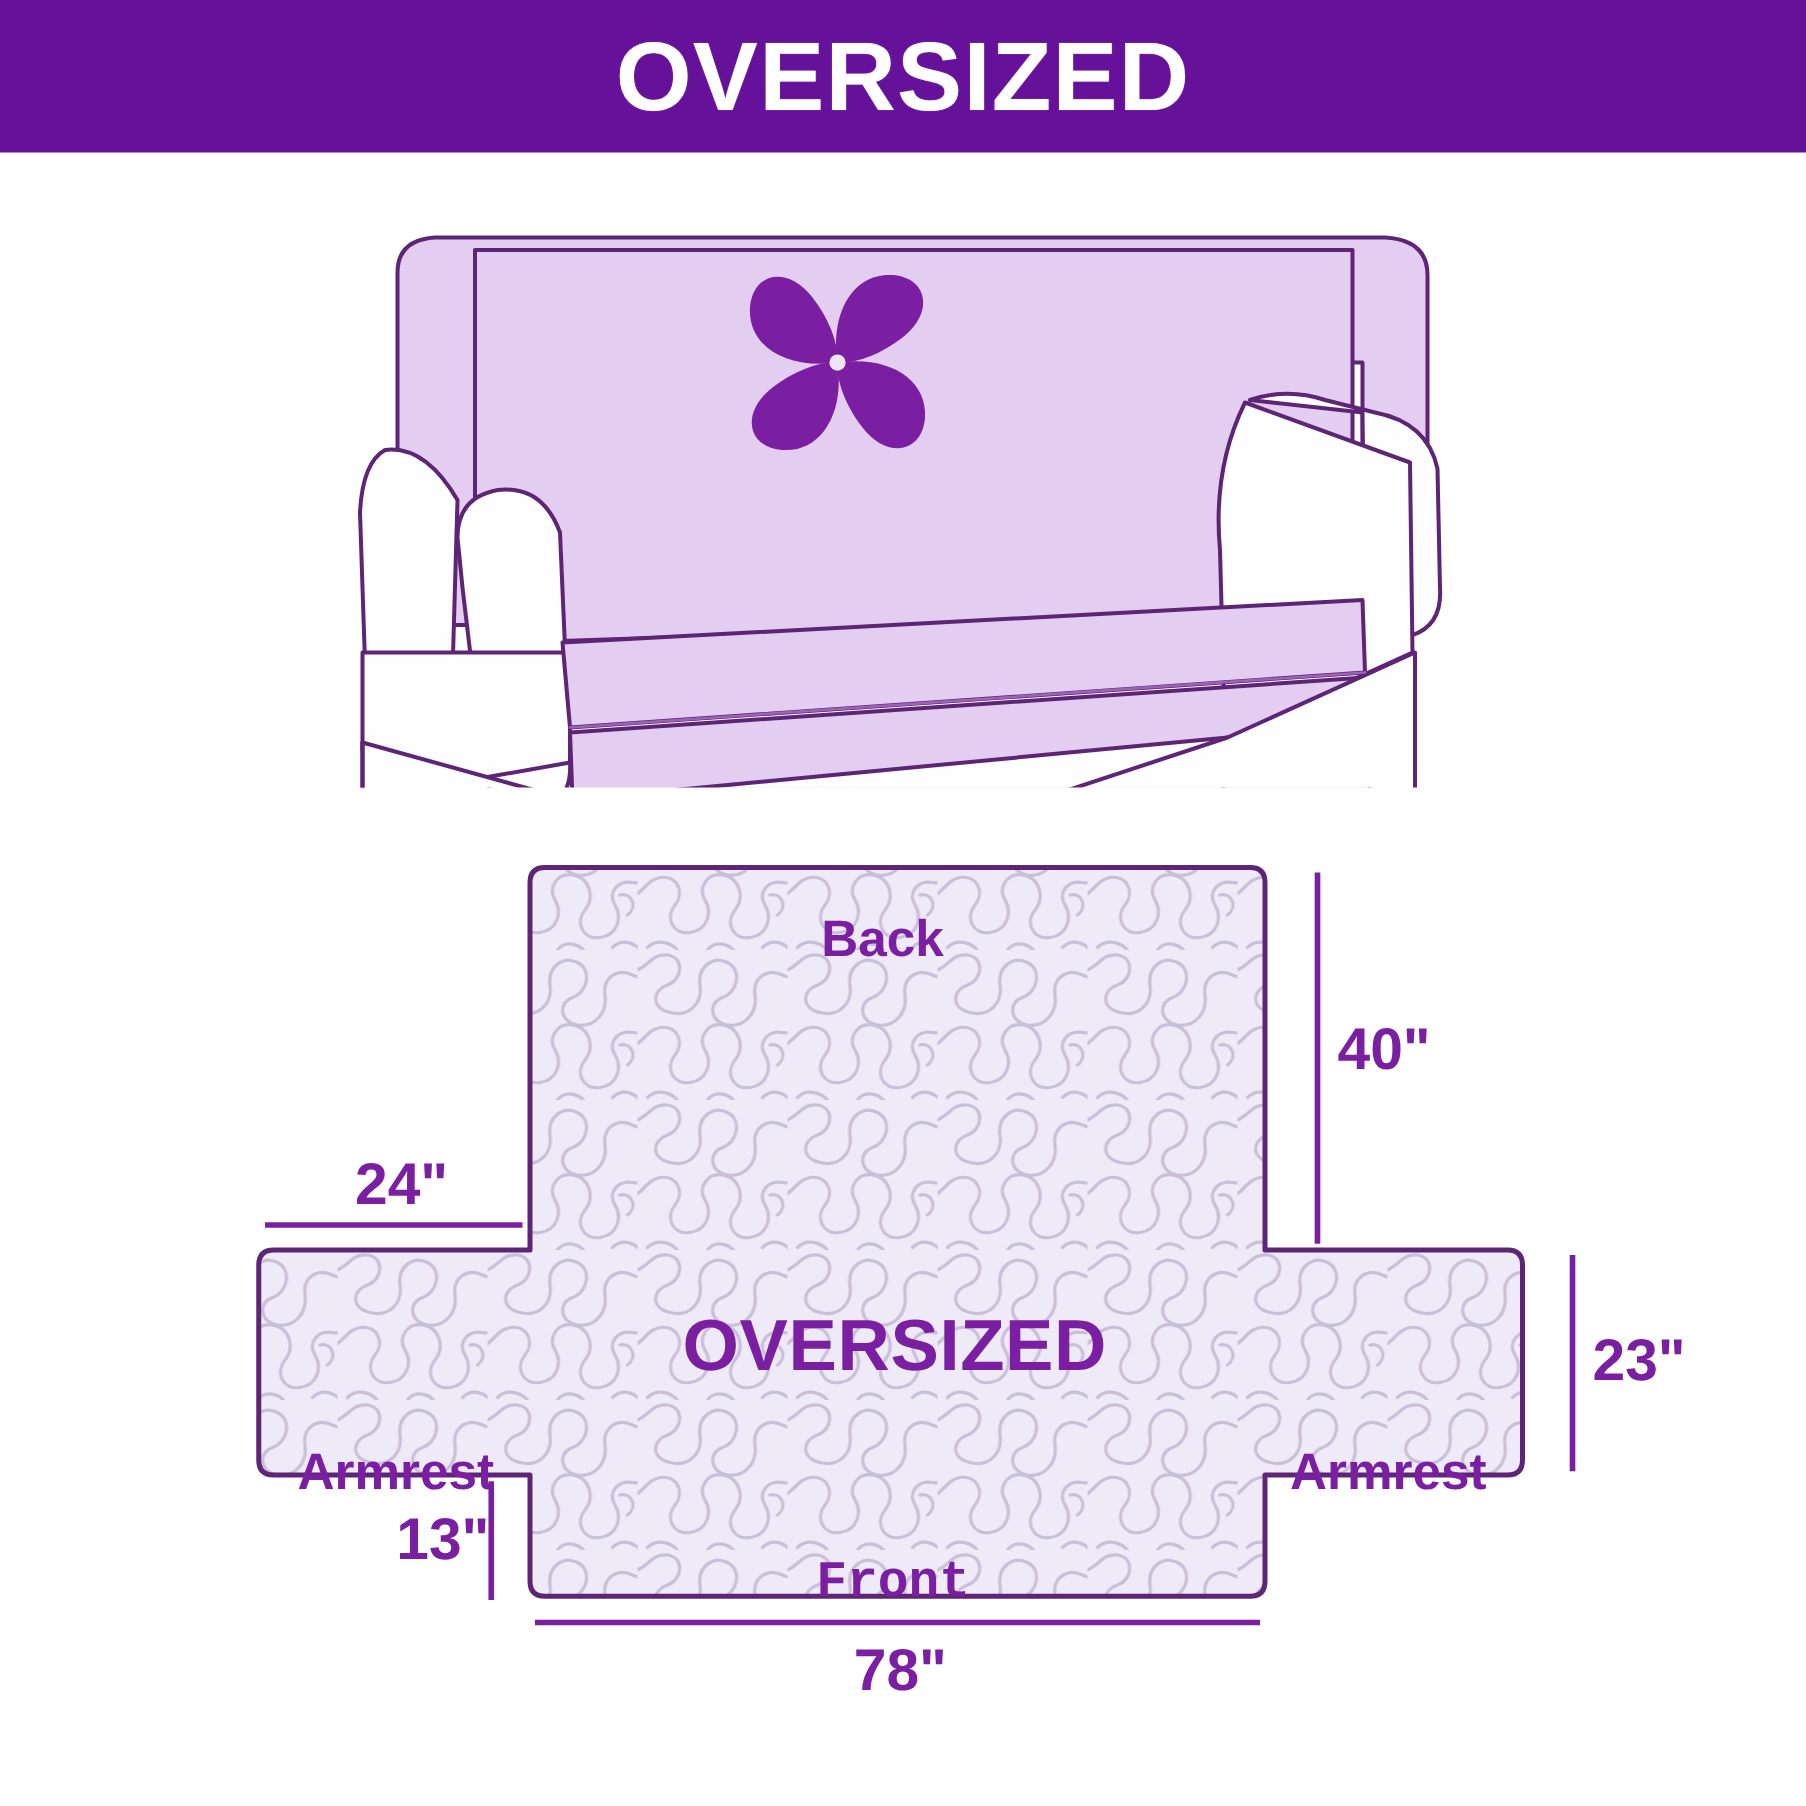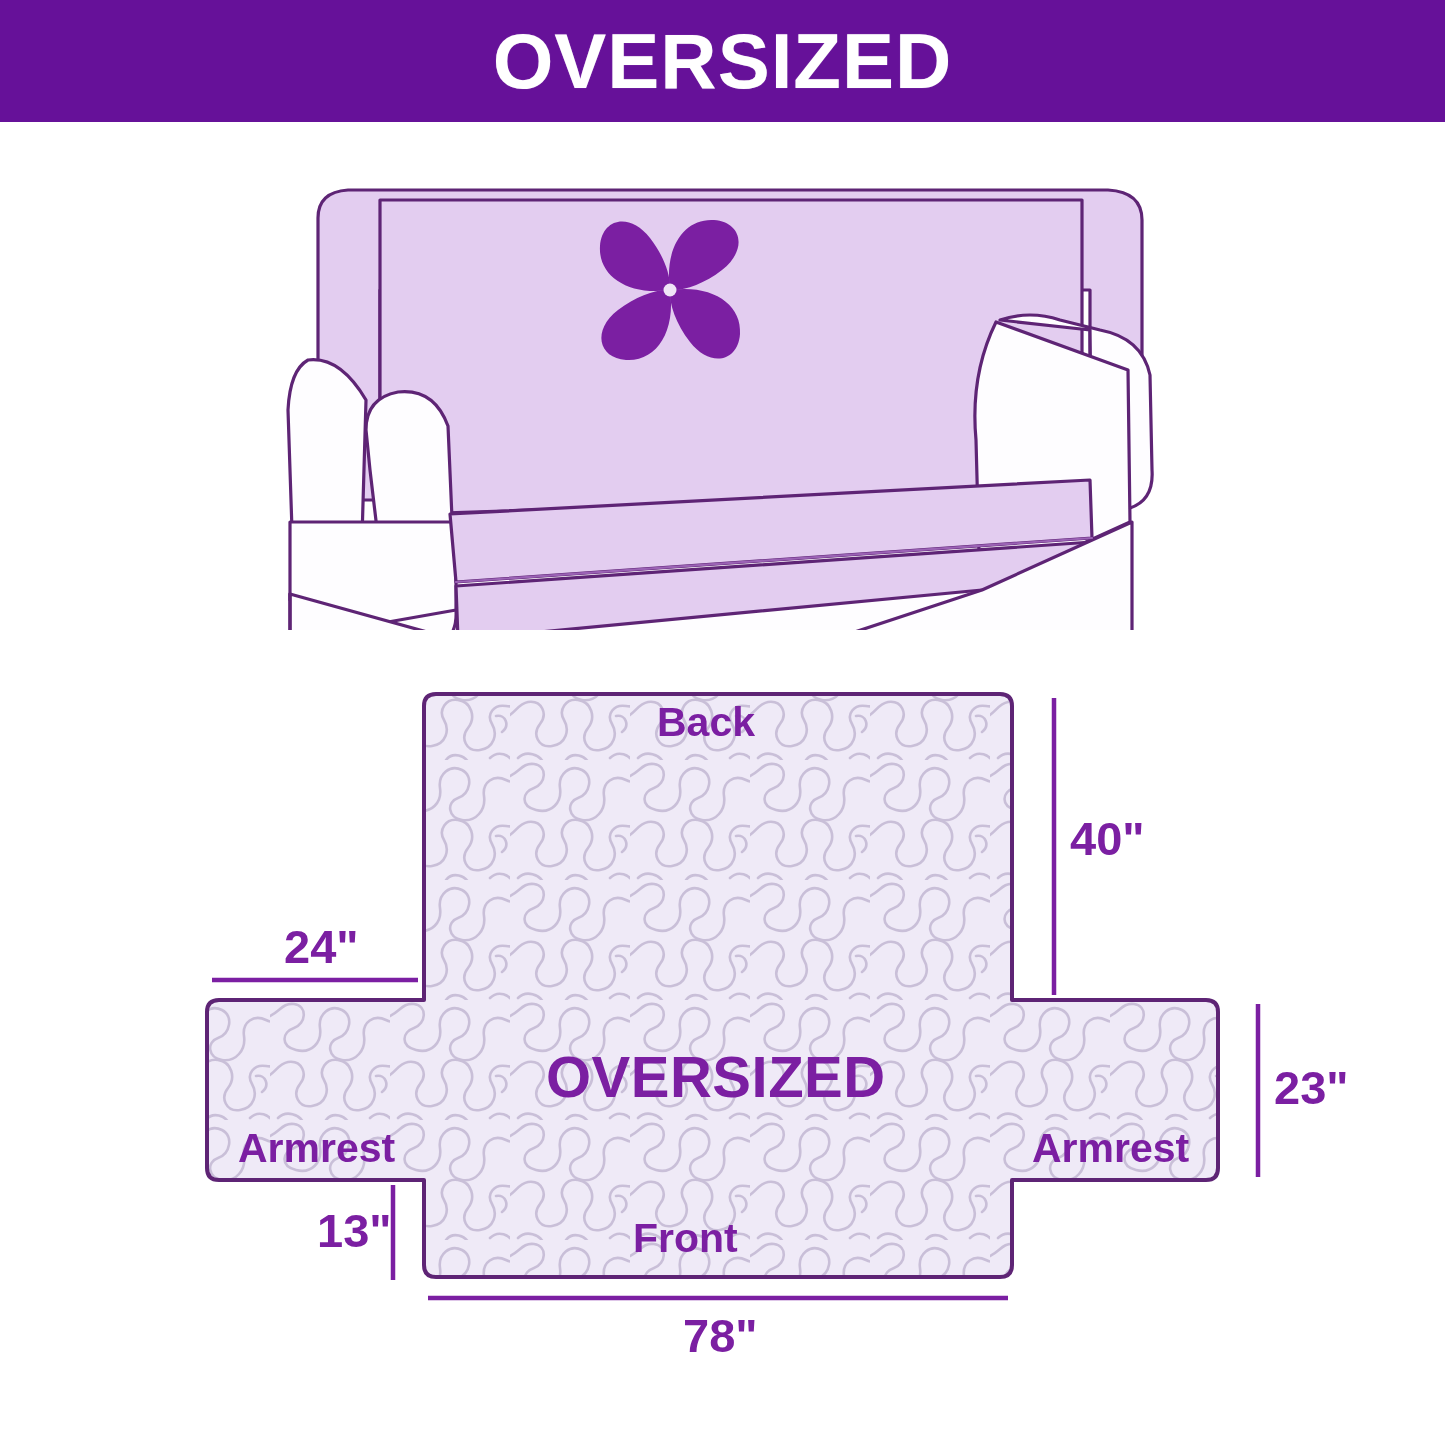--- a/index.html
+++ b/index.html
@@ -57,21 +57,21 @@
 
   .dim-label {
     position: absolute;
     color: #7B1FA2;
     font-weight: bold;
     font-family: "Liberation Sans", sans-serif;
     white-space: nowrap;
     line-height: 1;
   }
   .dim-number { font-size: 47px; }
-  .face-label { font-size: 41px; }
+  .face-label { font-size: 41px; margin-top: 29px; }
   .center-label {
     font-size: 58px;
     letter-spacing: .5px;
   }
 </style>
 </head>
 <body>
 
 <div id="header-banner">
   <div id="header-title">OVERSIZED</div>
@@ -200,14 +200,14 @@
   <div class="dim-label dim-number" style="left:167px; top:567px;">13"</div>
 
   <div class="dim-label dim-number" style="left:533px; top:672px;">78"</div>
 
   <div class="dim-label center-label" style="left:396px; top:408px;">OVERSIZED</div>
 
   <div class="dim-label face-label" style="left:88px; top:488px;">Armrest</div>
 
   <div class="dim-label face-label" style="left:882px; top:488px;">Armrest</div>
 
-  <div class="dim-label face-label" style="left:483px; top:578px;">Front</div>
+  <div class="dim-label face-label" style="left:503px; top:578px;font-family:Liberation Mono, monospace;">Front</div>
 </div>
 
 </body></html>

